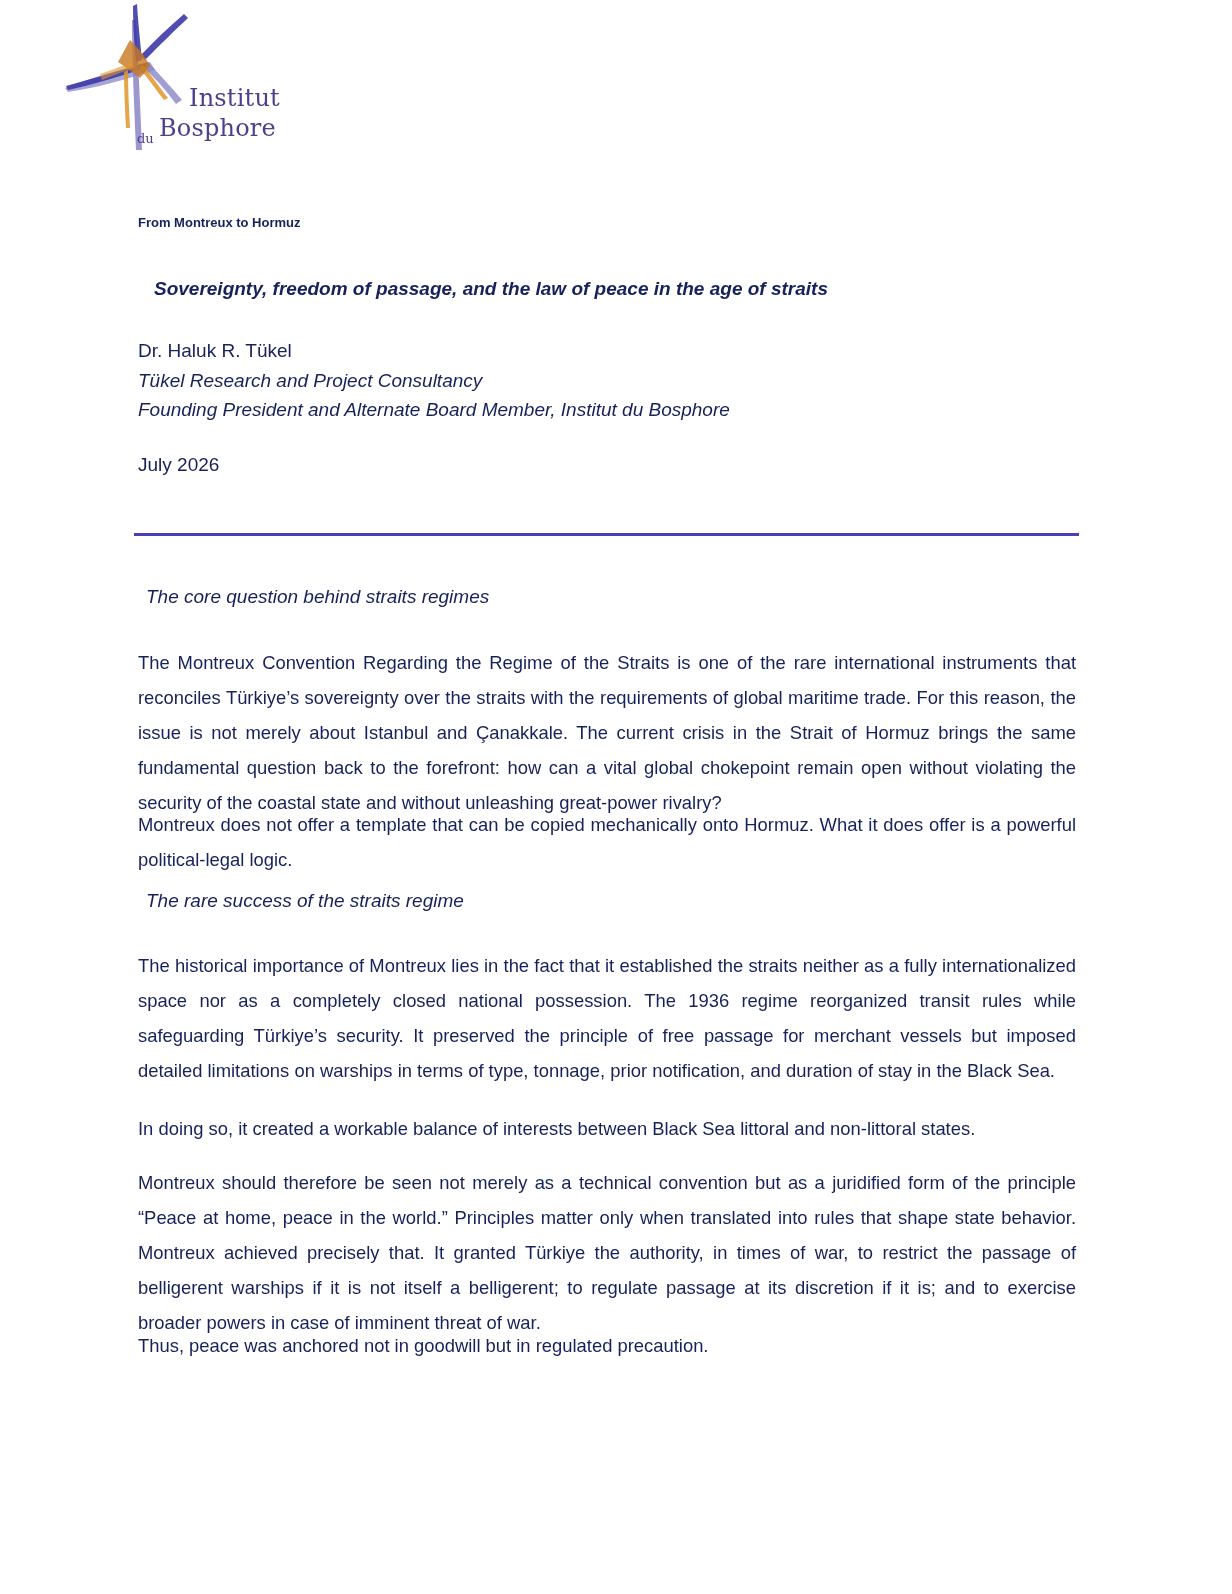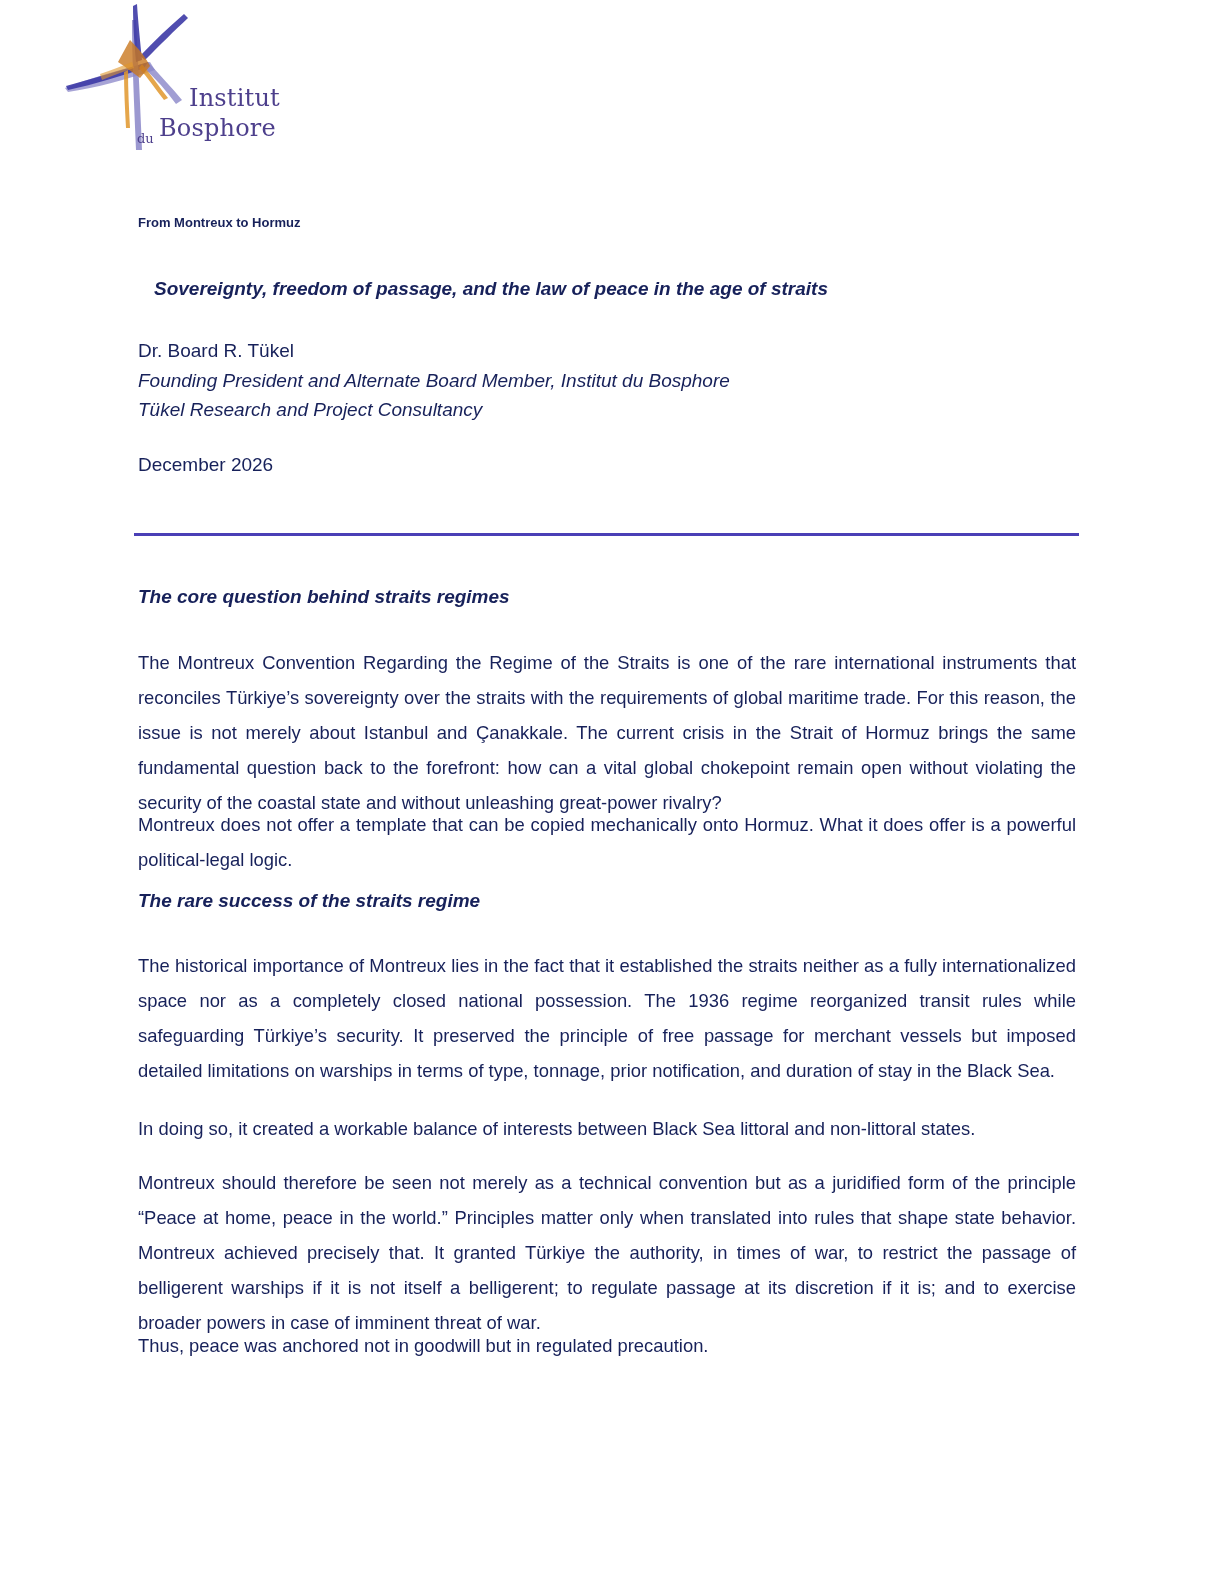--- a/index.html
+++ b/index.html
@@ -95,23 +95,23 @@
       position: absolute;
       left: 134px;
       top: 533px;
       width: 945px;
       height: 3px;
       background: #4a3fb6;
     }
 
     .section-heading {
       position: absolute;
-      left: 0;
+      left: 8px;
       font-size: 19px;
-      font-weight: bold;
+      font-weight: normal;
       font-style: italic;
       margin: 0;
       white-space: nowrap;
     }
     .para {
       position: absolute;
       left: 0;
       width: 938px;
       font-size: 18.4px;
       line-height: 35px;
@@ -149,27 +149,27 @@
   <span class="logo-text institut">Institut</span>
   <span class="logo-text du">du</span>
   <span class="logo-text bosphore">Bosphore</span>
 </div>
 
 <div class="content">
   <h1 class="title">From Montreux to Hormuz</h1>
   <h2 class="subtitle">Sovereignty, freedom of passage, and the law of peace in the age of straits</h2>
 
   <div class="author-block">
-    <div>Dr. Board R. Tükel</div>
+    <div>Dr. Haluk R. Tükel</div>
+    <div class="it">Tükel Research and Project Consultancy</div>
     <div class="it">Founding President and Alternate Board Member, Institut du Bosphore</div>
-    <div class="it">Tükel Research and Project Consultancy</div>
   </div>
 
   <div class="pub-block">
-    <div>December 2026</div>
+    <div>July 2026</div>
   </div>
 
   <h3 class="section-heading" style="top:586px;">The core question behind straits regimes</h3>
   <p class="para" style="top:645px;">The Montreux Convention Regarding the Regime of the Straits is one of the rare international instruments that reconciles Türkiye’s sovereignty over the straits with the requirements of global maritime trade. For this reason, the issue is not merely about Istanbul and Çanakkale. The current crisis in the Strait of Hormuz brings the same fundamental question back to the forefront: how can a vital global chokepoint remain open without violating the security of the coastal state and without unleashing great-power rivalry?</p>
   <p class="para" style="top:807px;">Montreux does not offer a template that can be copied mechanically onto Hormuz. What it does offer is a powerful political-legal logic.</p>
 
   <h3 class="section-heading" style="top:890px;">The rare success of the straits regime</h3>
   <p class="para" style="top:948px;">The historical importance of Montreux lies in the fact that it established the straits neither as a fully internationalized space nor as a completely closed national possession. The 1936 regime reorganized transit rules while safeguarding Türkiye’s security. It preserved the principle of free passage for merchant vessels but imposed detailed limitations on warships in terms of type, tonnage, prior notification, and duration of stay in the Black Sea.</p>
   <p class="para nojust" style="top:1111px;">In doing so, it created a workable balance of interests between Black Sea littoral and non-littoral states.</p>
   <p class="para" style="top:1165px;">Montreux should therefore be seen not merely as a technical convention but as a juridified form of the principle “Peace at home, peace in the world.” Principles matter only when translated into rules that shape state behavior. Montreux achieved precisely that. It granted Türkiye the authority, in times of war, to restrict the passage of belligerent warships if it is not itself a belligerent; to regulate passage at its discretion if it is; and to exercise broader powers in case of imminent threat of war.</p>

